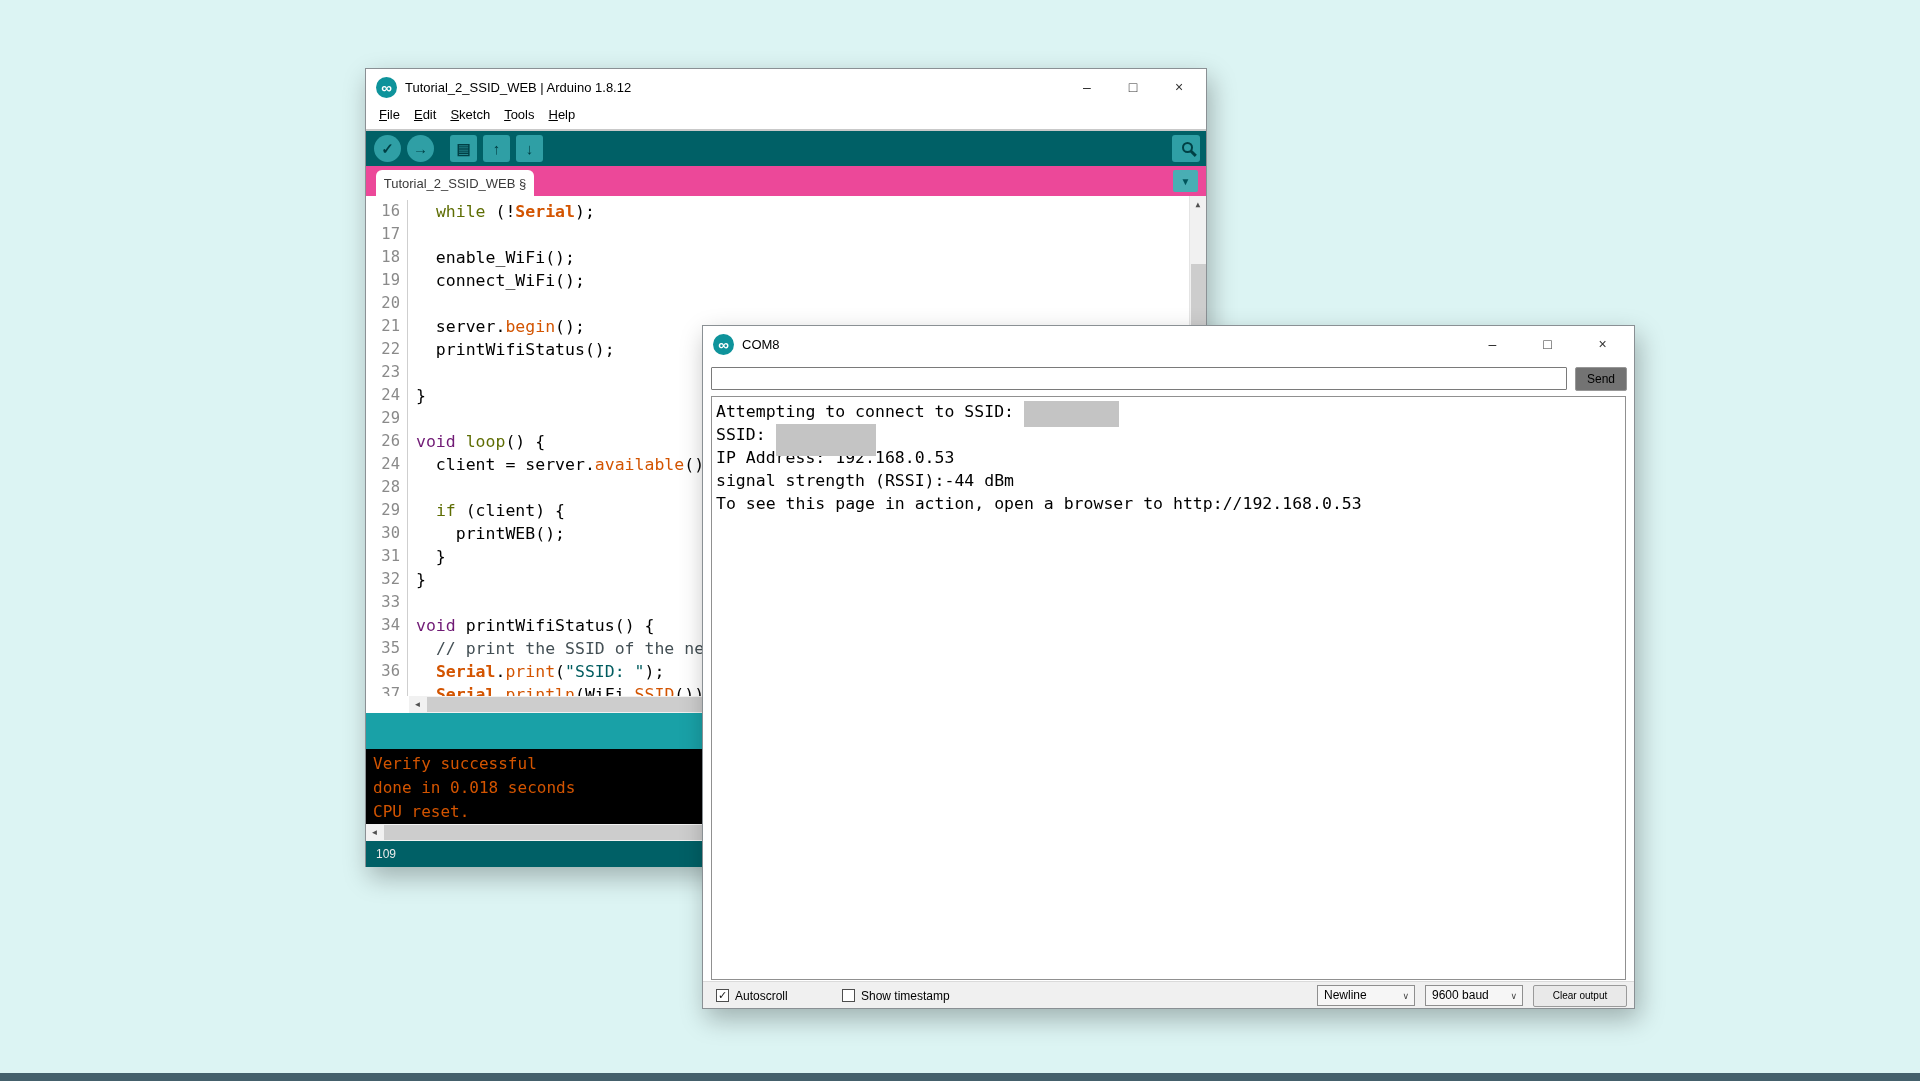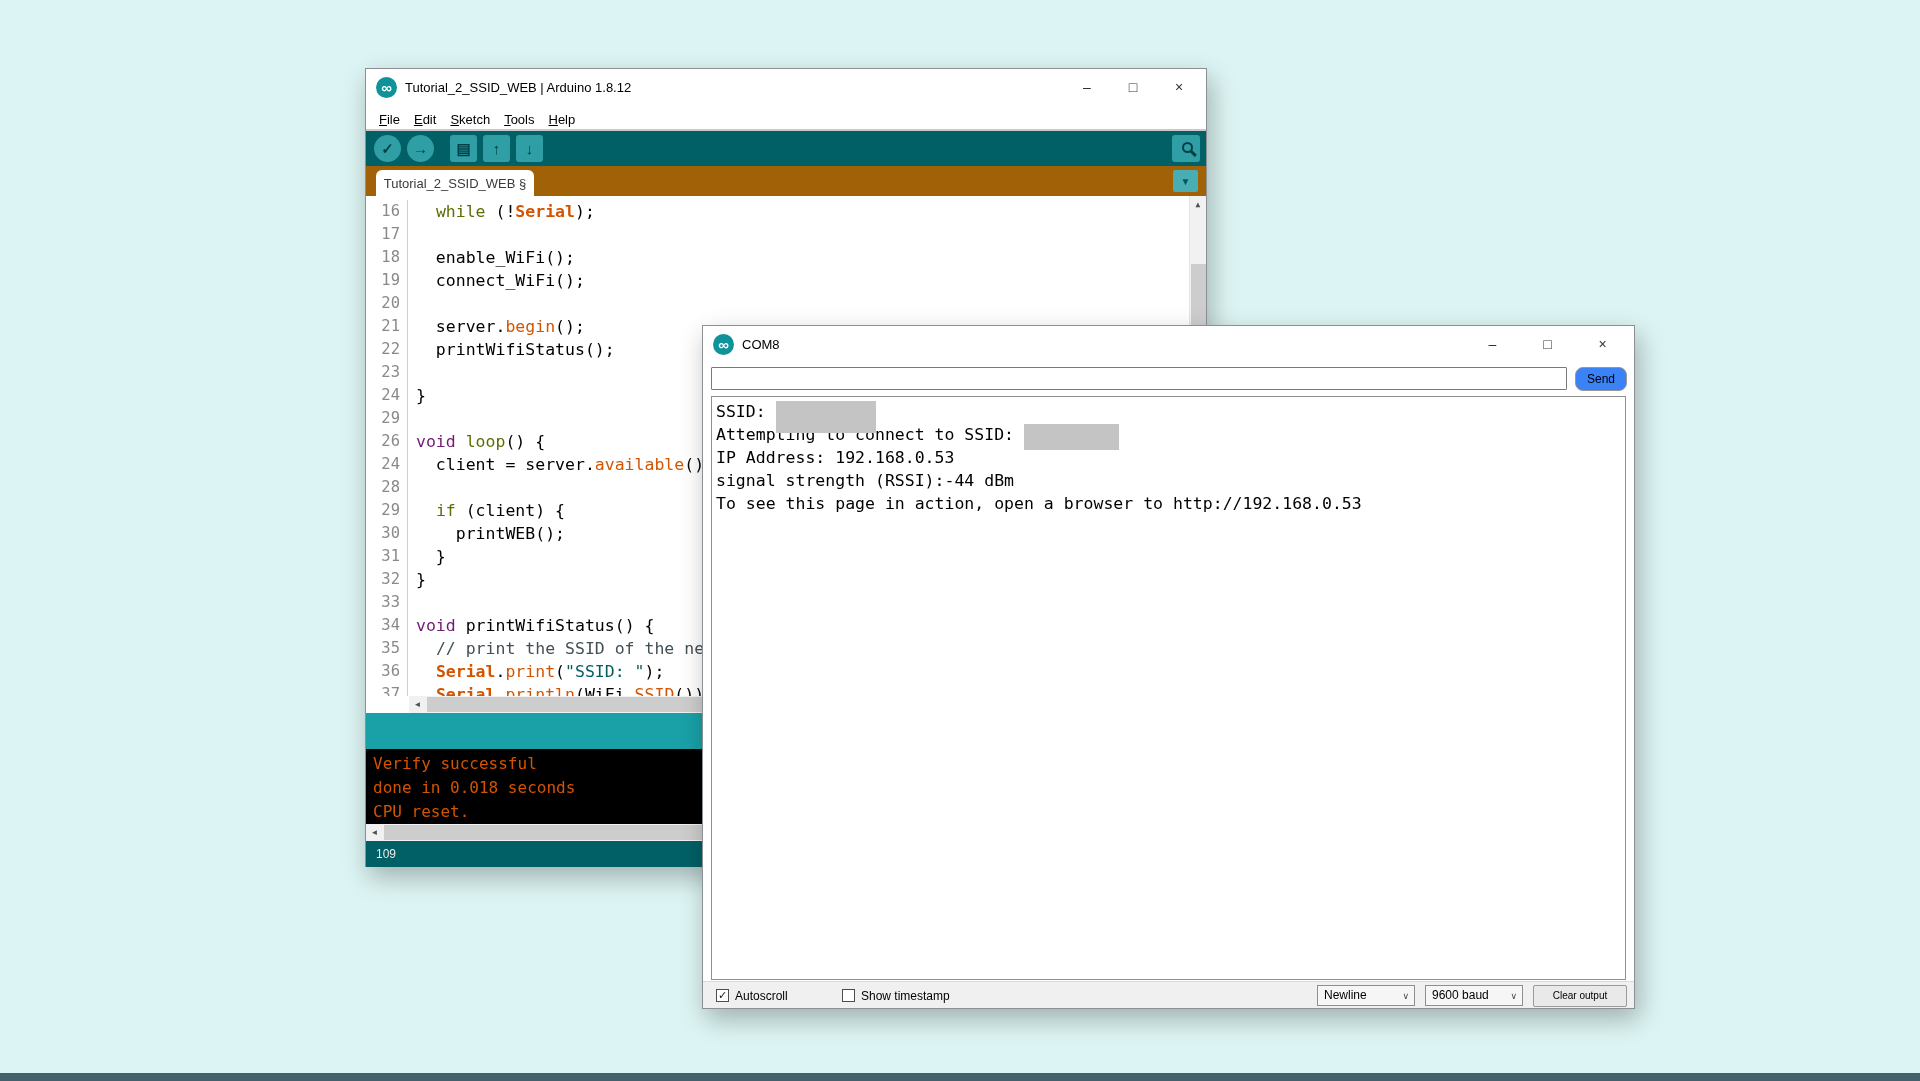--- a/index.html
+++ b/index.html
@@ -18,37 +18,37 @@
   .titlebar { height:36px; display:flex; align-items:center; padding-left:10px; position:relative; background:#fff; }
   .app-icon { width:21px; height:21px; border-radius:50%; background:#0E939B; color:#fff; font-size:15px; font-weight:bold;
               display:flex; align-items:center; justify-content:center; margin-right:8px; flex:none; }
   .title-text { font-size:13px; color:#000; white-space:nowrap; }
   .winbtns { position:absolute; right:4px; top:0; height:36px; display:flex; }
   .wbtn { height:36px; display:flex; align-items:center; justify-content:center; font-size:14px; color:#333; }
   #win-arduino .wbtn { width:46px; }
   #win-serial  .wbtn { width:55px; }
 
   
-  .menubar { height:24px; display:flex; align-items:flex-end; padding-left:6px; }
+  .menubar { height:24px; display:flex; align-items:flex-start; padding-left:6px; }
   .menu-item { font-size:13px; padding:2px 7px; color:#000; white-space:nowrap; }
   .menu-item u { text-decoration:underline; }
 
   .toolbar { height:37px; background:#006066; border-top:2px solid #C9C9C9; display:flex; align-items:center;
              padding-left:8px; gap:6px; position:relative; }
   .tbtn { width:27px; height:27px; background:#2F9FA5; color:#004045; display:flex; align-items:center;
           justify-content:center; font-weight:bold; font-size:15px; flex:none; }
   .tbtn.circle { border-radius:50%; }
   .tbtn.square { border-radius:3px; }
   .tb-serial { position:absolute; right:6px; top:4px; width:28px; height:27px; background:#2F9FA5; border-radius:3px;
                display:flex; align-items:center; justify-content:center; }
   .mag { width:11px; height:11px; border:2px solid #004045; border-radius:50%; position:relative; margin:-3px -3px 0 0; }
   .mag::after { content:""; position:absolute; width:7px; height:2.5px; background:#004045;
                 transform:rotate(45deg); right:-6px; bottom:-4px; }
 
-  .tabbar { height:30px; background:#a16207; position:relative; }
+  .tabbar { height:30px; background:#ec4899; position:relative; }
   .tab { position:absolute; left:10px; bottom:0; width:158px; height:26px; background:#fff; border-radius:6px 6px 0 0;
          font-size:13px; color:#3A3A3A; display:flex; align-items:center; justify-content:center; white-space:nowrap; }
   .tab-dd { position:absolute; right:8px; top:4px; width:25px; height:22px; background:#49AEB4; border-radius:2px;
             display:flex; align-items:center; justify-content:center; font-size:10px; color:#00565C; }
 
   .editor { position:relative; height:500px; background:#fff; overflow:hidden; font-family:"DejaVu Sans Mono", monospace; }
   .code { position:absolute; top:4px; left:0; right:17px; }
   .cl { display:flex; height:23px; line-height:23px; font-size:16.5px; white-space:pre; }
   .ln { width:42px; text-align:right; padding-right:7px; color:#8A8A8A; border-right:1px solid #CFCFCF; flex:none; font-size:15.5px; }
   .lt { padding-left:8px; }
@@ -68,22 +68,22 @@
   .status-teal { height:36px; background:#19A1A7; }
   .console { height:75px; background:#000; font-family:"DejaVu Sans Mono", monospace; font-size:16px; color:#D35400;
              padding:3px 0 0 7px; line-height:24px; overflow:hidden; }
   .console-line { white-space:pre; }
   .bottombar { height:26px; background:#006066; color:#EAEAEA; font-size:12px; display:flex; align-items:center; padding-left:10px; }
 
   
   .sendrow { height:34px; position:relative; }
   .send-input { position:absolute; left:8px; top:5px; width:856px; height:23px; border:1px solid #7A7A7A; border-radius:1px;
                 font-size:14px; padding:0 4px; outline:none; font-family:"Liberation Sans", sans-serif; }
-  .send-btn { position:absolute; left:872px; top:5px; width:52px; height:24px; background:#3b82f6; border:1px solid #979797;
-              border-radius:8px; font-size:12px; text-align:center; line-height:22px; color:#000; }
+  .send-btn { position:absolute; left:872px; top:5px; width:52px; height:24px; background:#737373; border:1px solid #979797;
+              border-radius:2px; font-size:12px; text-align:center; line-height:22px; color:#000; }
   .output { position:absolute; left:8px; top:70px; width:915px; height:584px; border:1px solid #909090; background:#fff;
             font-family:"DejaVu Sans Mono", monospace; font-size:16.5px; overflow:hidden; padding:3px 0 0 4px; }
   .sl { height:23px; line-height:23px; white-space:pre; }
   .redact { display:inline-block; background:#C4C4C4; vertical-align:text-top; position:relative; top:-1px; }
 
   .serialbar { position:absolute; left:0; bottom:0; width:100%; height:27px; background:#F0F0F0; border-top:1px solid #DADADA;
                font-size:12px; color:#000; }
   .cb { position:absolute; top:7px; width:13px; height:13px; background:#fff; border:1px solid #4D4D4D; font-size:11px;
         line-height:11px; text-align:center; color:#111; }
   .cb-label { position:absolute; top:7px; white-space:nowrap; }
@@ -189,22 +189,22 @@
       <div class="wbtn">–</div>
       <div class="wbtn">□</div>
       <div class="wbtn">×</div>
     </div>
   </div>
   <div class="sendrow">
     <input class="send-input" value="" style="">
     <div class="send-btn">Send</div>
   </div>
   <div class="output" id="serial-lines">
+      <div class="sl"><span>Attempting to connect to SSID: </span><span class="redact" style="width: 95px; height: 26px;"></span></div>
       <div class="sl"><span>SSID: </span><span class="redact" style="width: 100px; height: 32px;"></span></div>
-      <div class="sl"><span>Attempting to connect to SSID: </span><span class="redact" style="width: 95px; height: 26px;"></span></div>
       <div class="sl"><span>IP Address: 192.168.0.53</span></div>
       <div class="sl"><span>signal strength (RSSI):-44 dBm</span></div>
       <div class="sl"><span>To see this page in action, open a browser to http://192.168.0.53</span></div>
     </div>
   <div class="serialbar">
     <div class="cb" id="cb-autoscroll" style="left:13px">✓</div>
     <span class="cb-label" style="left:32px">Autoscroll</span>
     <div class="cb" id="cb-timestamp" style="left:139px"></div>
     <span class="cb-label" style="left:158px">Show timestamp</span>
     <div class="combo" style="left:614px">

